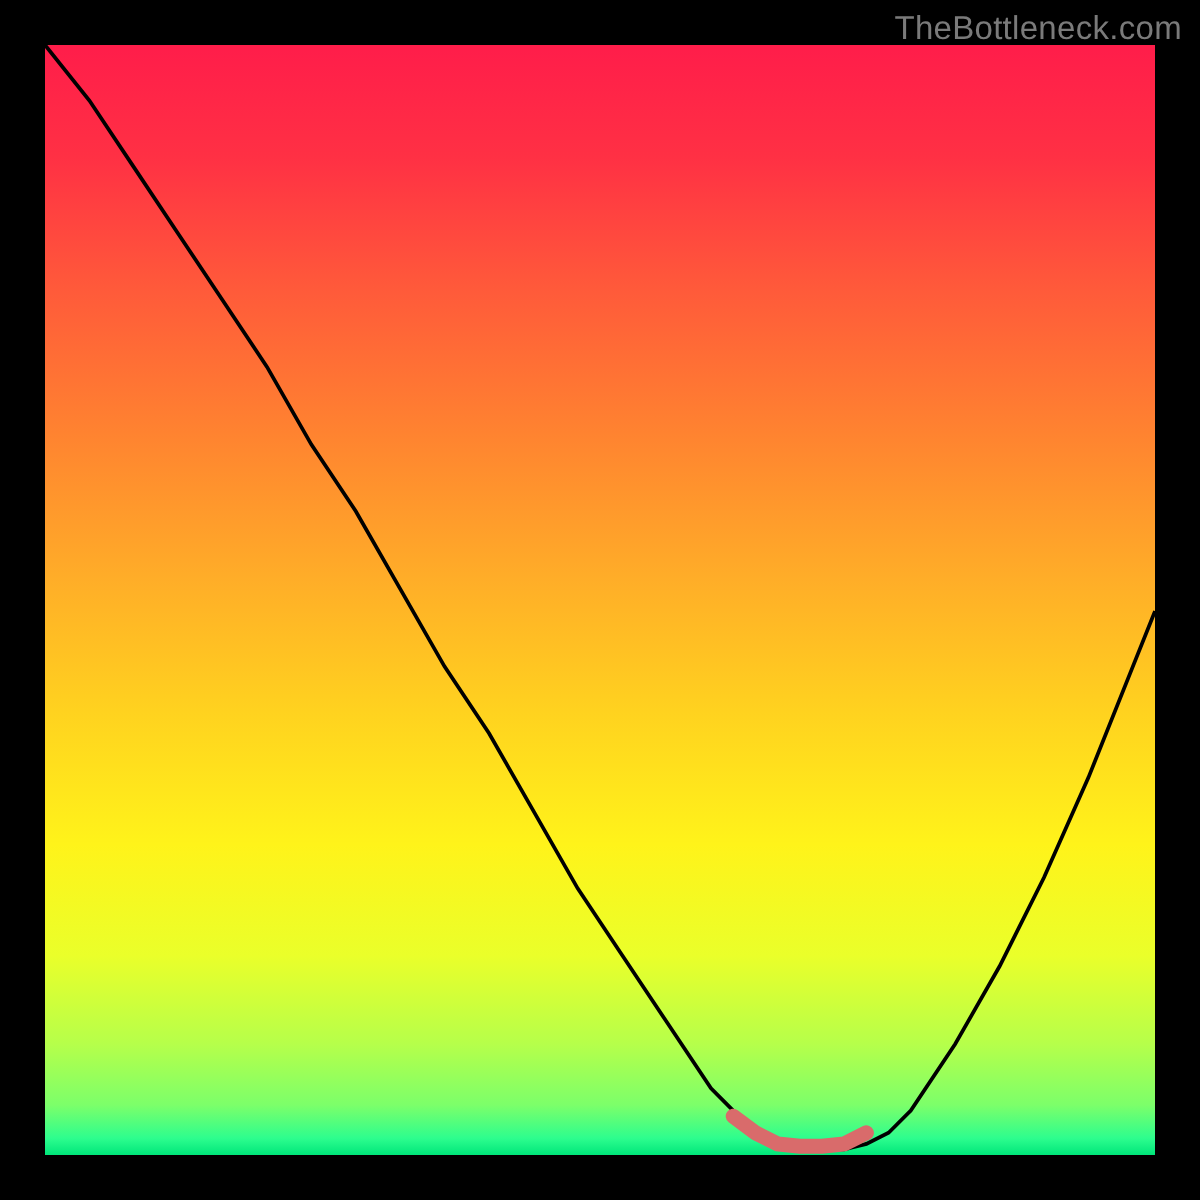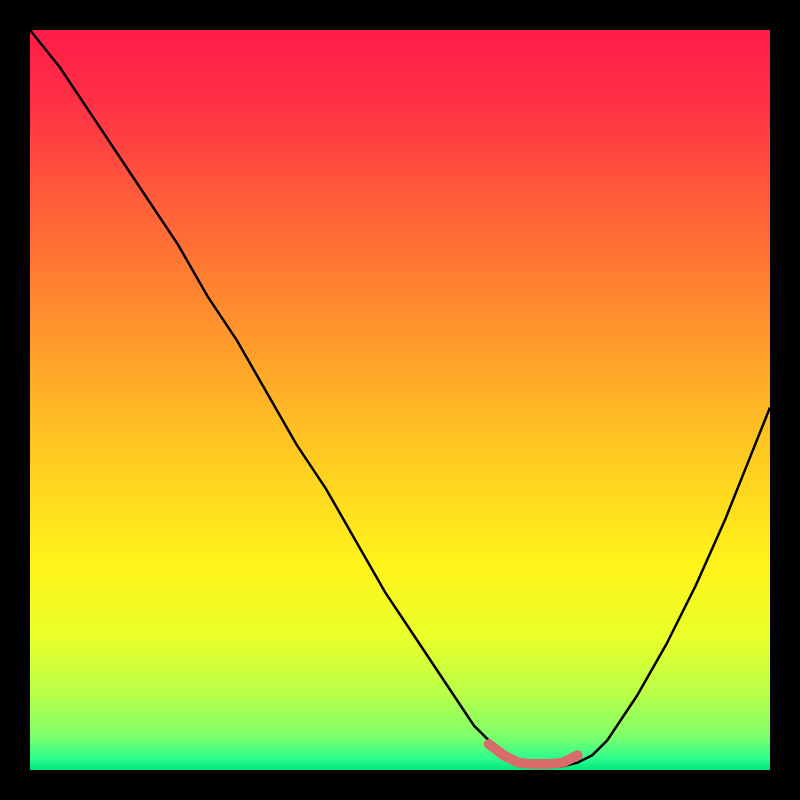--- a/index.html
+++ b/index.html
@@ -75,13 +75,14 @@
       </defs>
       <rect x="0" y="0" width="740" height="740" fill="url(#g)"></rect>
     </svg>
 
     <svg class="curve-svg" viewBox="0 0 740 740" preserveAspectRatio="none">
       <path id="curve-path" fill="none" stroke="#000" stroke-width="2.5" d="M0.0 0.0 L29.6 37.0 L59.2 81.4 L88.8 125.8 L118.4 170.2 L148.0 214.6 L177.6 266.4 L207.2 310.8 L236.8 362.6 L266.4 414.4 L296.0 458.8 L325.6 510.6 L355.2 562.4 L384.8 606.8 L414.4 651.2 L444.0 695.6 L458.8 710.4 L473.6 725.2 L488.4 732.6 L503.2 736.3 L518.0 736.3 L532.8 736.3 L547.6 732.6 L562.4 725.2 L577.2 710.4 L606.8 666.0 L636.4 614.2 L666.0 555.0 L695.6 488.4 L725.2 414.4 L740.0 377.4"></path>
       <path id="marker-path" fill="none" stroke="#d96b6b" stroke-width="10" stroke-linecap="round" d="M458.8 714.1 L473.6 725.2 L488.4 732.6 L503.2 734.1 L518.0 734.1 L532.8 732.6 L547.6 725.2"></path>
     </svg>
   </div>
 
+  <div class="watermark">TheBottleneck.com</div>
 </div>
 
 </body></html>

